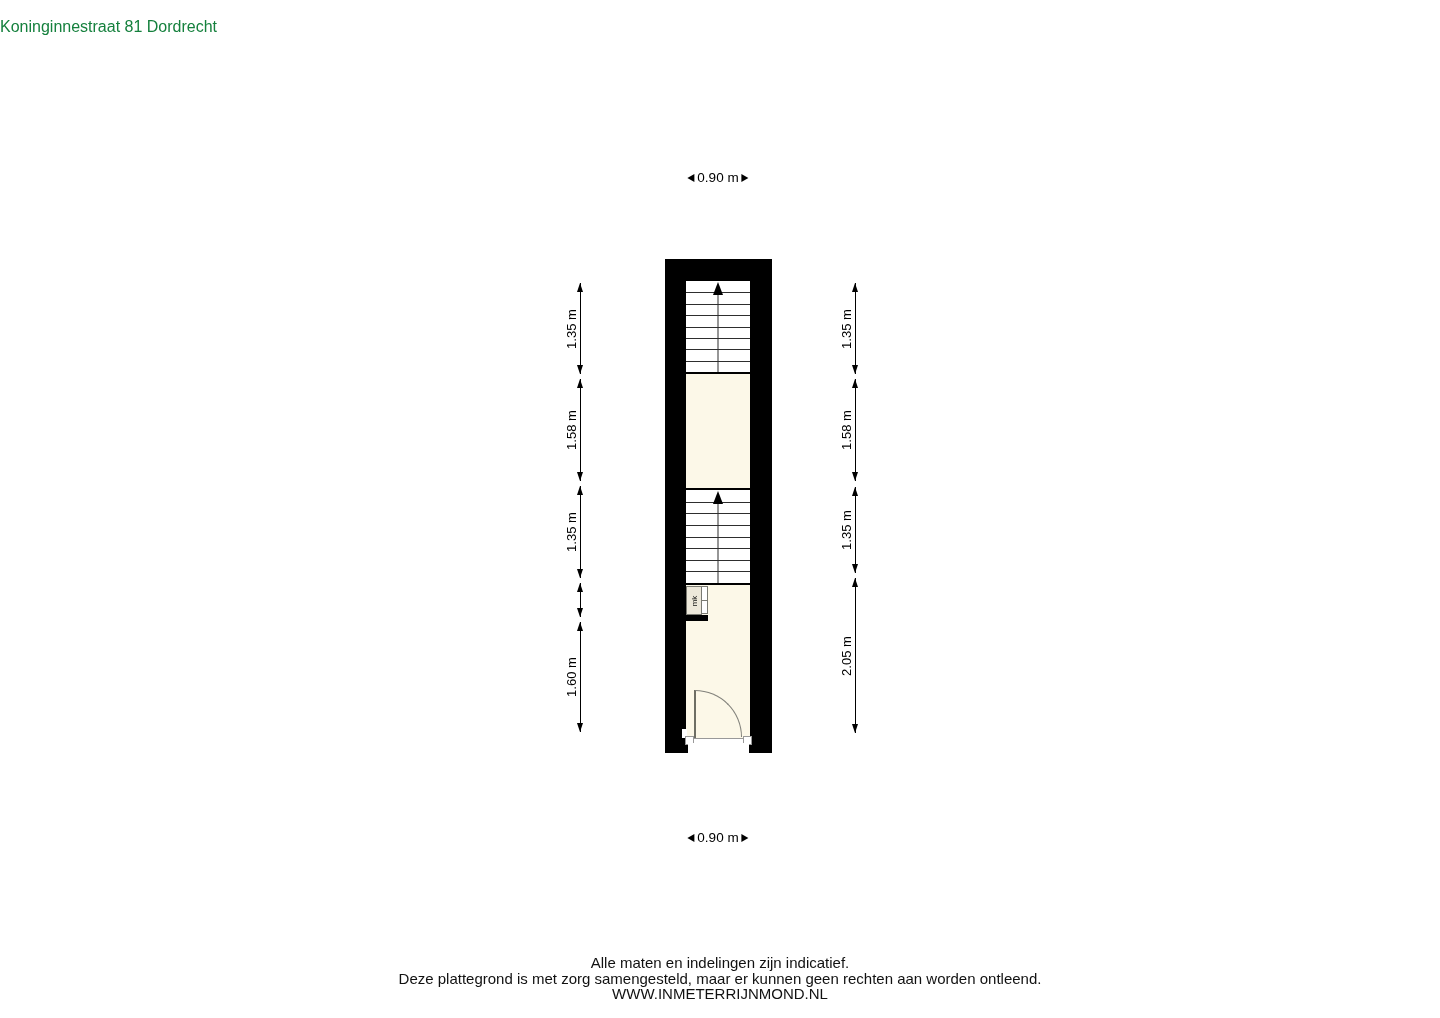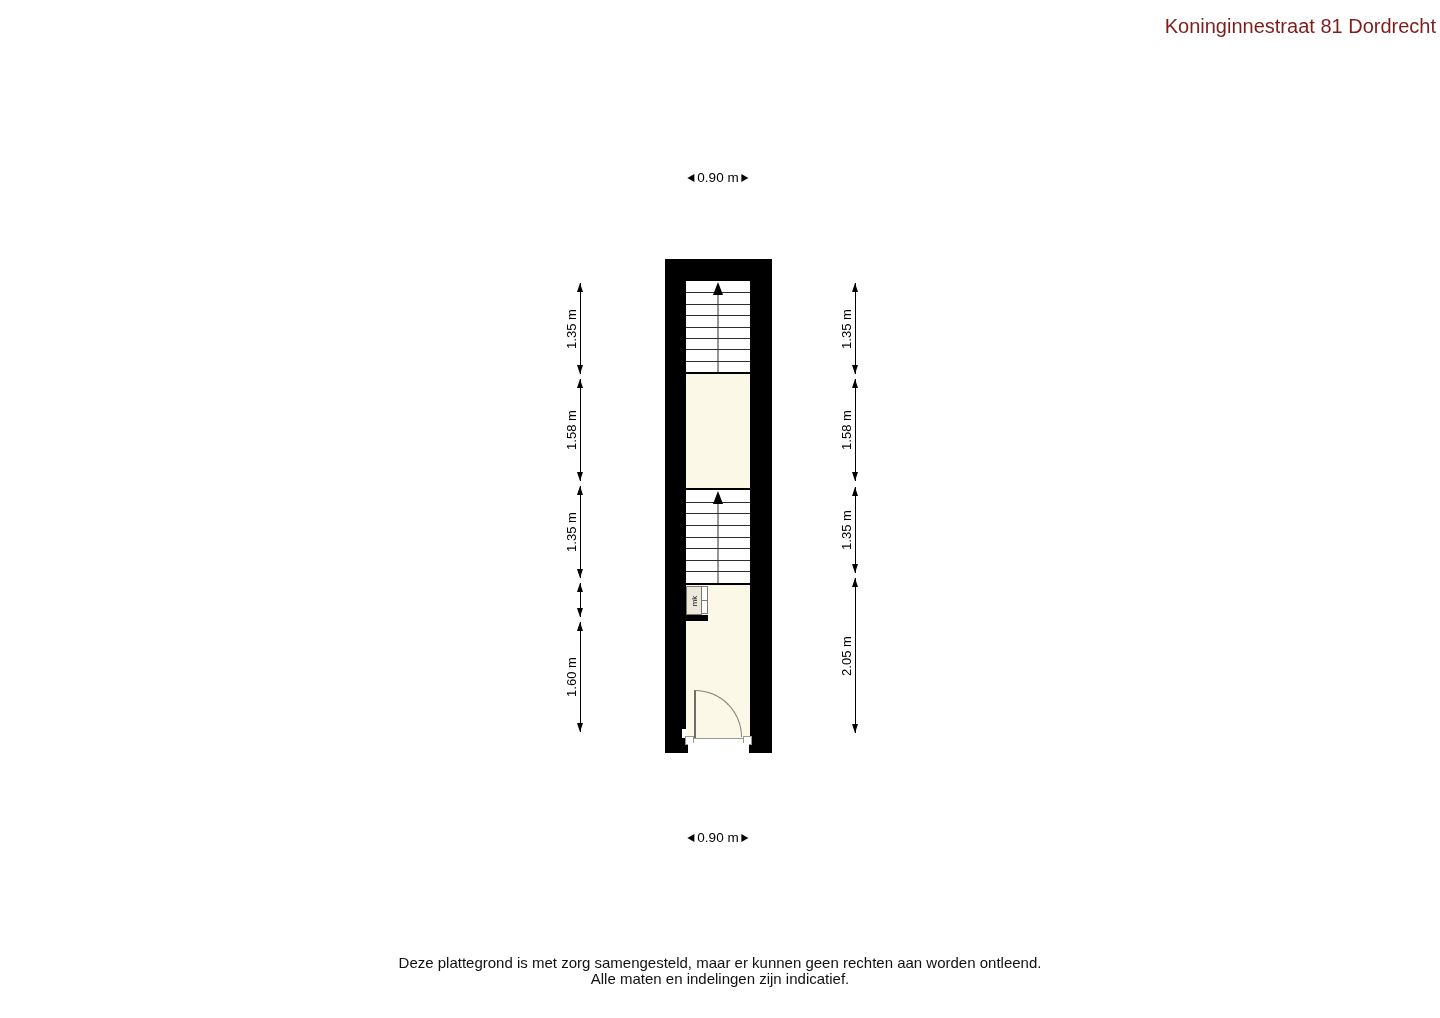--- a/index.html
+++ b/index.html
@@ -7,21 +7,21 @@
     width:1440px;height:1018px;
     background:#ffffff;
     font-family:"Liberation Sans", sans-serif;
     color:#1a1a1a;
     position:relative;
     overflow:hidden;
   }
   
   .title{
     position:absolute;top:14px;left:0;width:1436px;
-    text-align:right;font-size:20px;line-height:25px;color:#7f1d1d;
+    text-align:left;font-size:16px;line-height:25px;color:#15803d;
   }
   
   .hdim{
     position:absolute;left:718px;transform:translateX(-50%);
     display:flex;align-items:center;gap:3px;
     font-size:13.5px;color:#000;white-space:nowrap;
   }
   .arr-left{width:0;height:0;border-top:4px solid transparent;border-bottom:4px solid transparent;border-right:7px solid #000;}
   .arr-right{width:0;height:0;border-top:4px solid transparent;border-bottom:4px solid transparent;border-left:7px solid #000;}
   
@@ -171,15 +171,16 @@
   <div class="door-gap"></div>
 </div>
 
 <div class="hdim" style="top:830px;">
   <span class="arr-left"></span>
   <span>0.90 m</span>
   <span class="arr-right"></span>
 </div>
 
 <div class="footer">
+  <div>Alle maten en indelingen zijn indicatief.</div>
   <div>Deze plattegrond is met zorg samengesteld, maar er kunnen geen rechten aan worden ontleend.</div>
-  <div>Alle maten en indelingen zijn indicatief.</div>
+  <div>WWW.INMETERRIJNMOND.NL</div>
 </div>
 
 </body></html>

